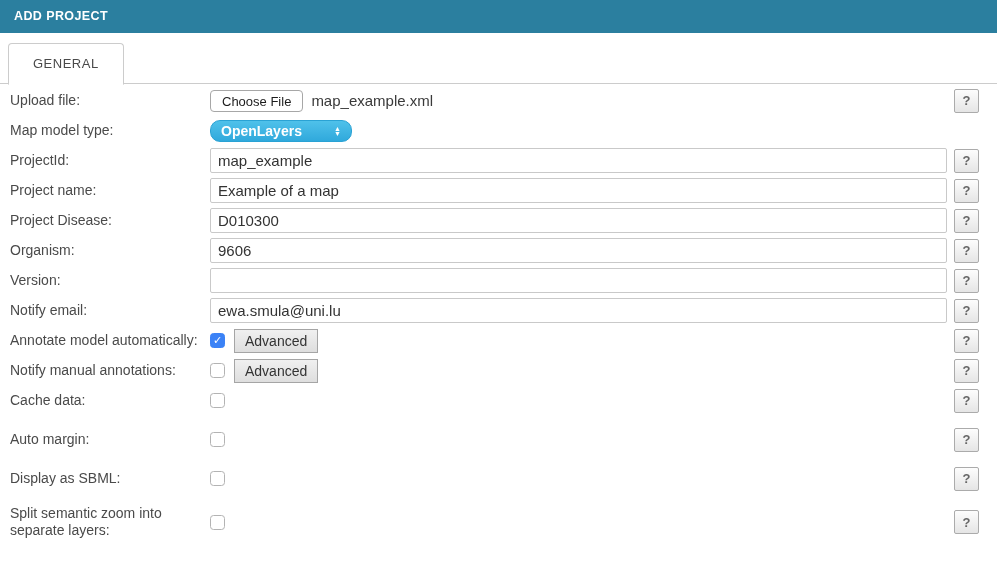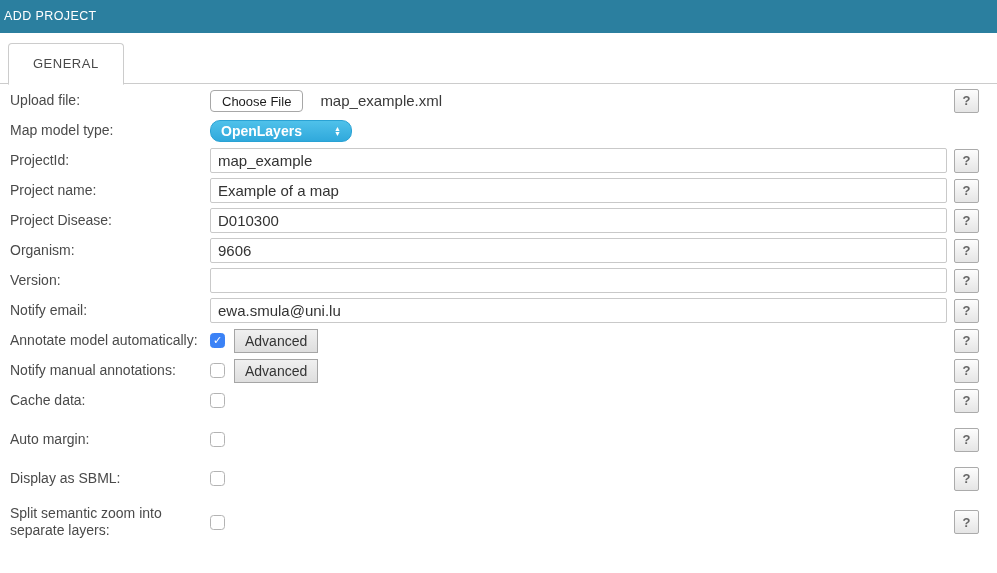--- a/index.html
+++ b/index.html
@@ -6,22 +6,22 @@
   html, body { margin: 0; padding: 0; }
   body {
     width: 997px; height: 573px; overflow: hidden;
     background: #fff; color: #4a4a4a;
     font-family: "Liberation Sans", "DejaVu Sans", sans-serif;
   }
   
   .header {
     height: 33px; line-height: 33px;
     background: var(--header-bg, #2b7f9f);
-    color: #fff; font-weight: normal; font-size: 12.5px;
-    padding-left: 4px; letter-spacing: .4px;
+    color: #fff; font-weight: bold; font-size: 12.5px;
+    padding-left: 14px; letter-spacing: .4px;
   }
   
   .tabbar {
     margin-top: 10px; padding-left: 8px;
     border-bottom: 1px solid #ccc; height: 41px;
   }
   .tab {
     display: inline-block; height: 42px; line-height: 40px;
     padding: 0 24px; background: #fff;
     border: 1px solid #ccc; border-bottom: 1px solid #fff;
@@ -48,21 +48,21 @@
     width: 100%; height: 25px;
     border: 1px solid #c9c9c9; border-radius: 2px;
     font-family: inherit; font-size: 15px; color: #333;
     padding: 2px 7px; background: #fff;
   }
   .file-btn {
     border: 1px solid #a7a7a7; background: #fff; border-radius: 4px;
     font-family: inherit; font-size: 13px; color: #1c1c1c;
     padding: 3px 11px; height: 22px; cursor: pointer;
   }
-  .file-name { margin-left: 17px; font-size: 15px; color: #3a3a3a; }
+  .file-name { margin-left: 8px; font-size: 15px; color: #3a3a3a; }
   .select-btn {
     background: linear-gradient(var(--select-top, #4fc1ea), var(--select-bottom, #30a9dc));
     border: 1px solid #2aa2d4; border-radius: 10px;
     color: #fff; font-weight: bold; font-size: 14px;
     height: 22px; display: flex; align-items: center;
     padding: 0 10px; cursor: pointer;
   }
   .select-w1 { width: 154px; }
   .select-w2 { width: 142px; }
   .arrows { margin-left: auto; display: flex; flex-direction: column; align-items: center; line-height: 5px; font-size: 7px; padding-left: 8px; }

